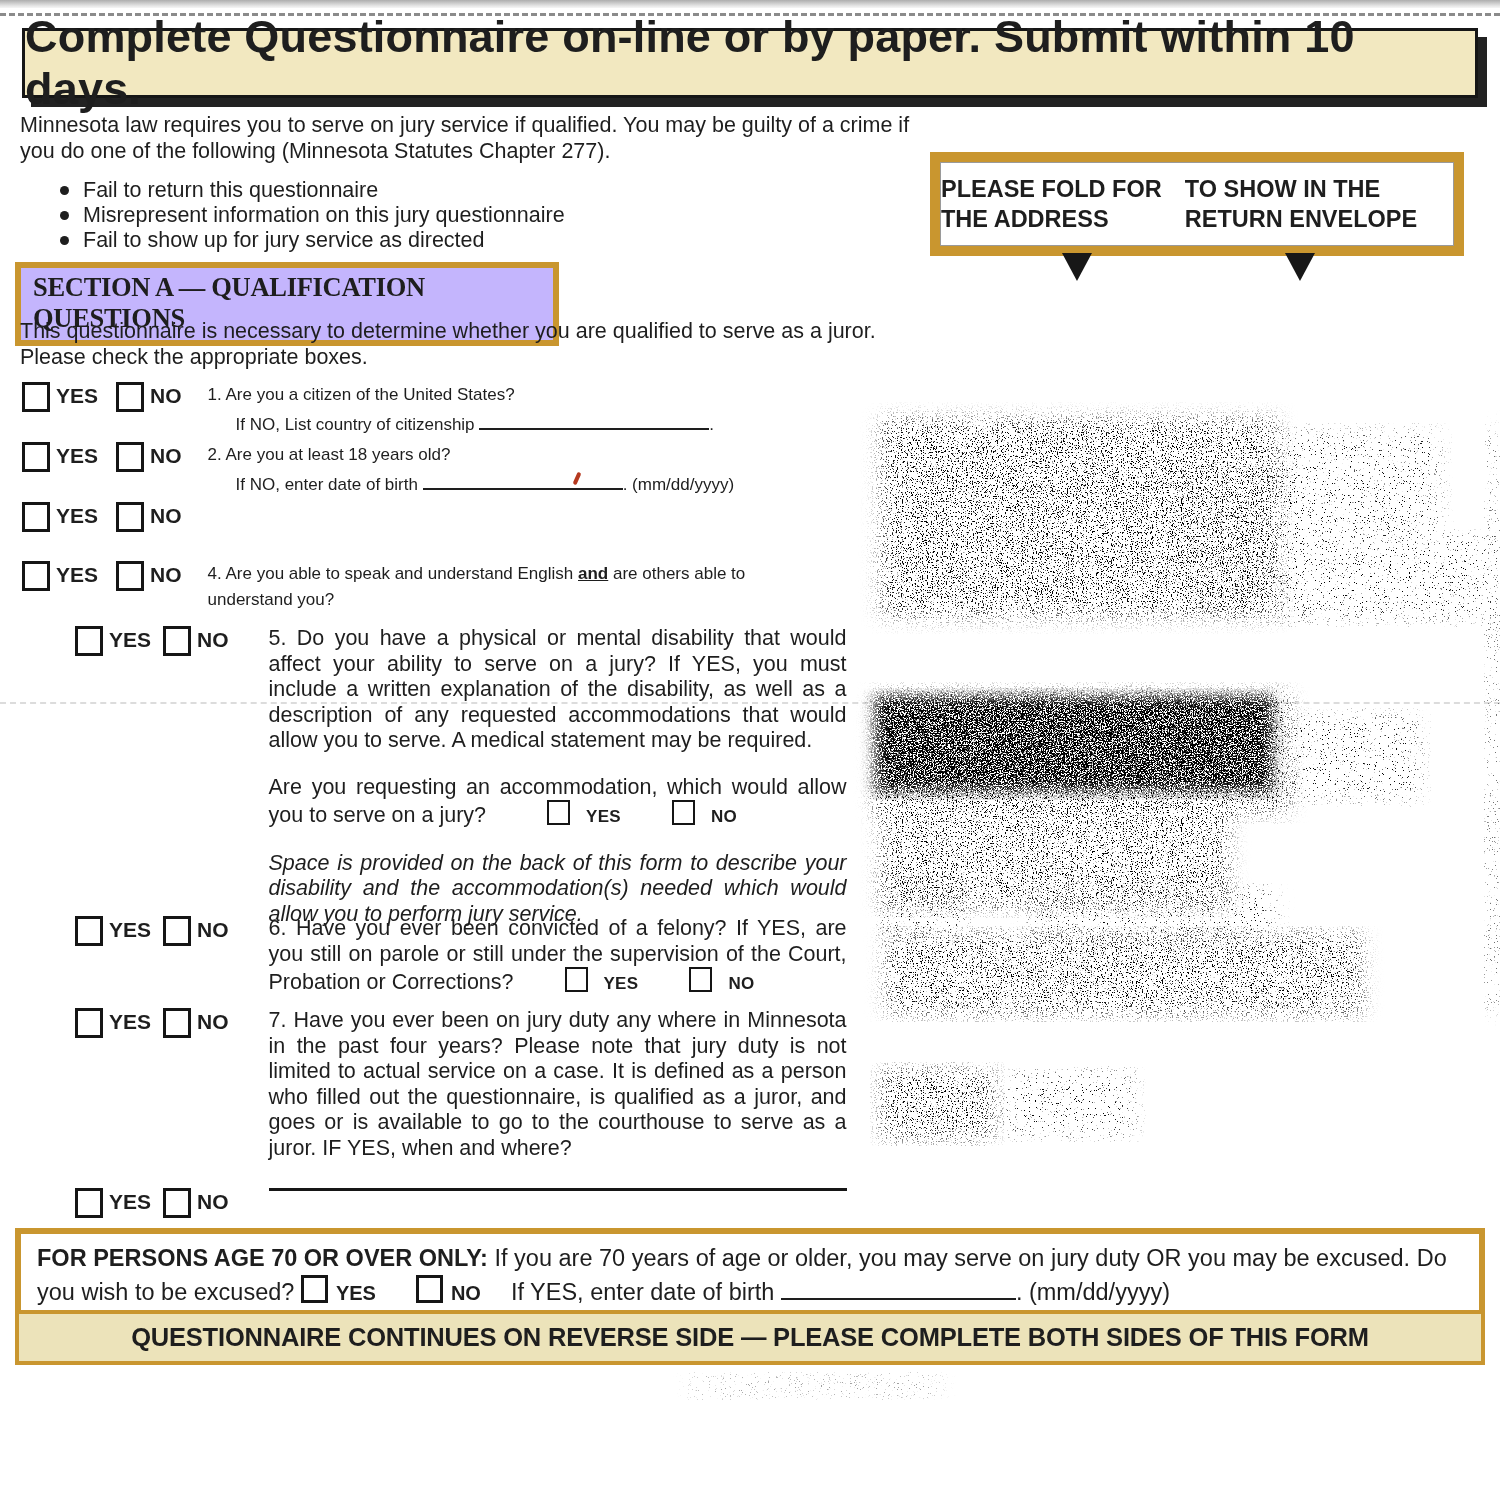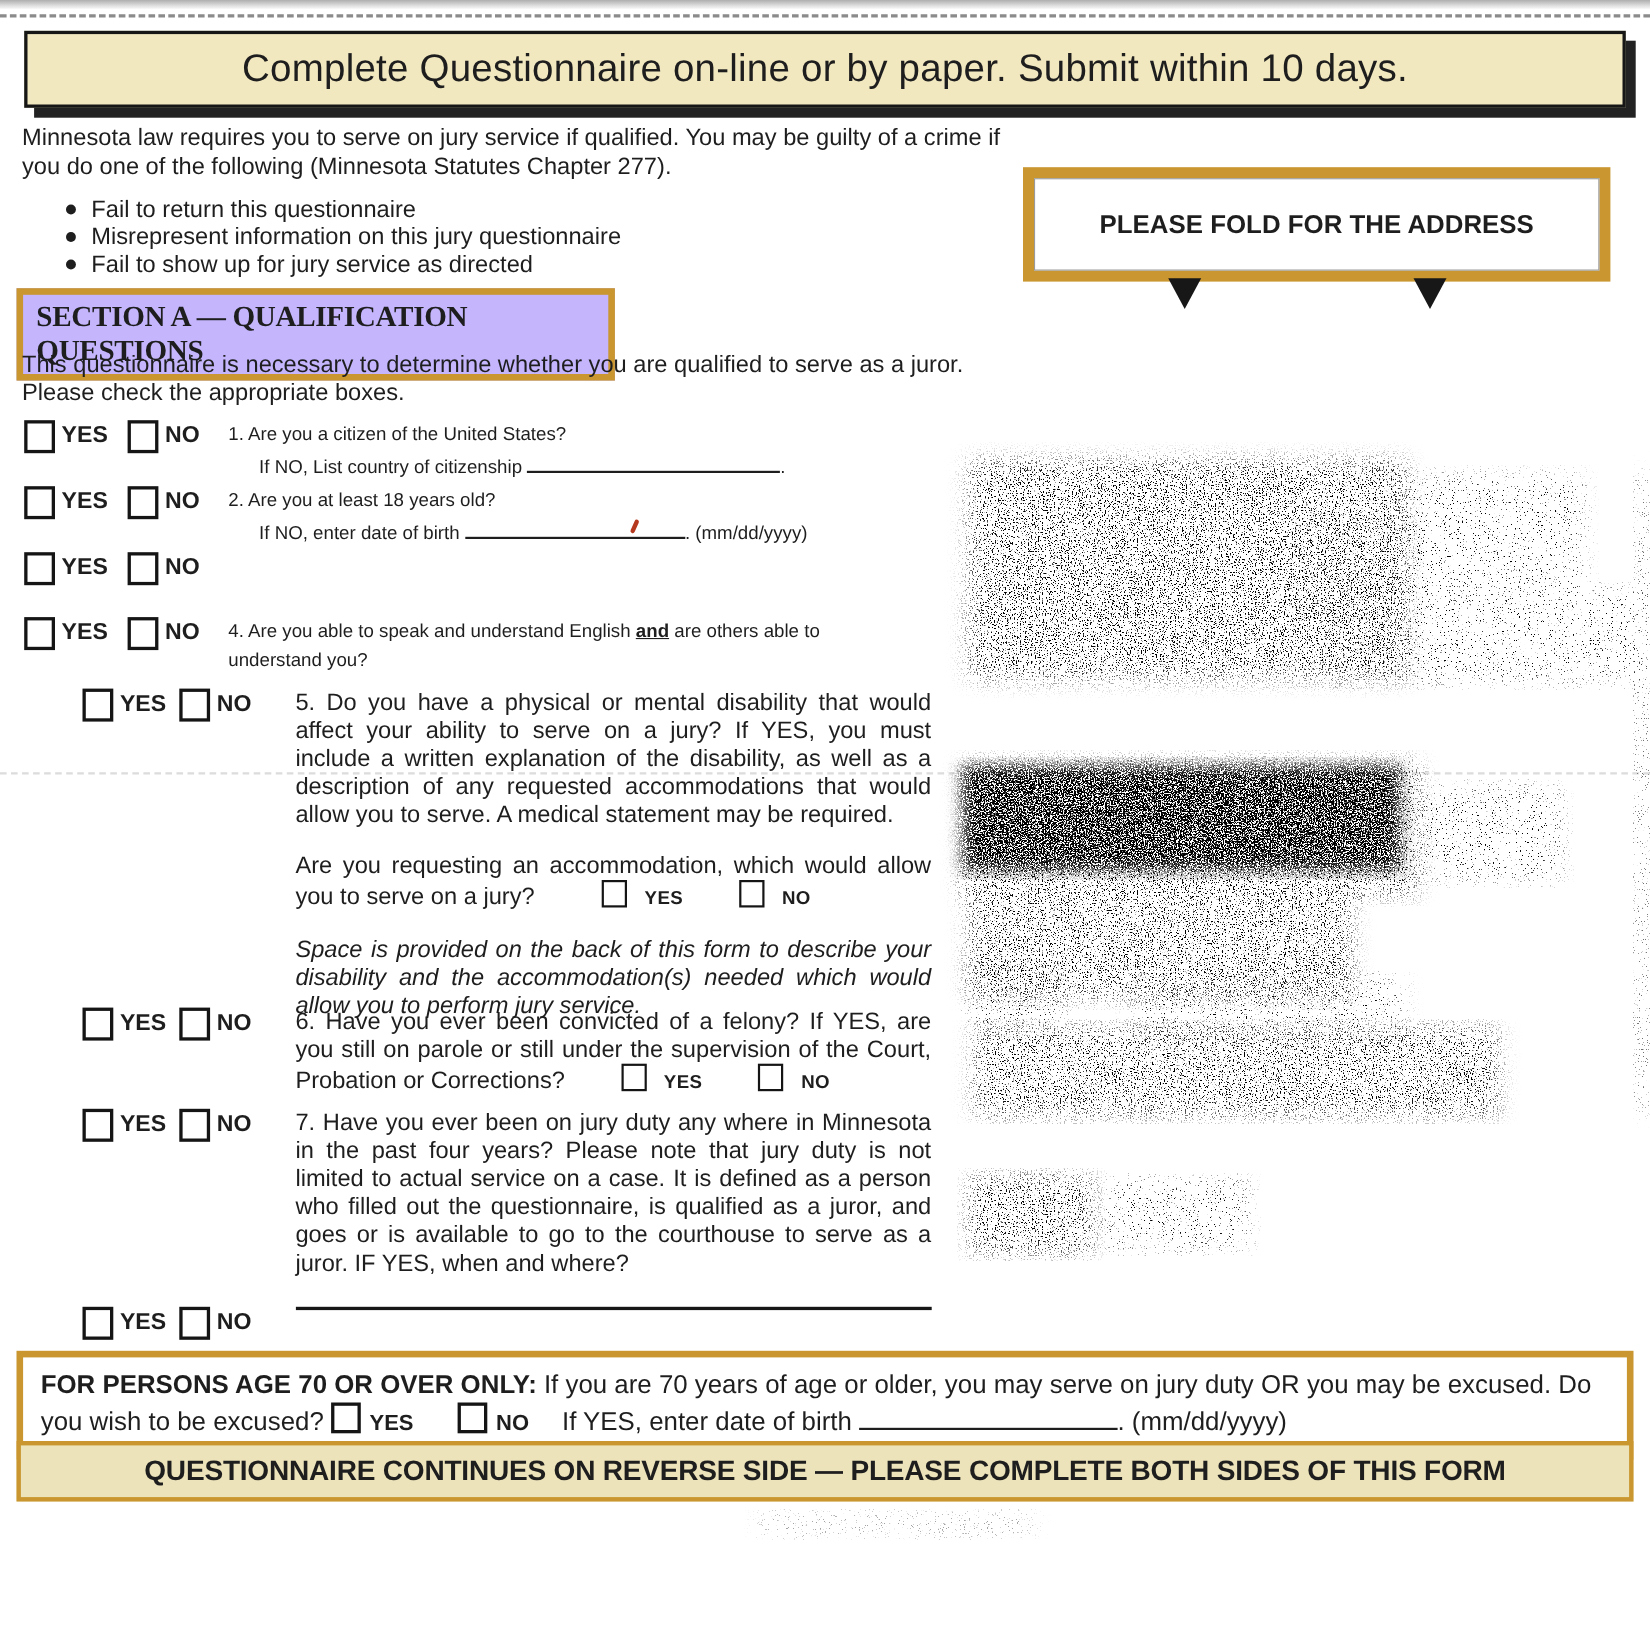--- a/index.html
+++ b/index.html
@@ -11,21 +11,21 @@
   .abs{position:absolute;}
   
   .torn-edge{left:0;top:0;width:1500px;height:8px;
     background:linear-gradient(to bottom,#aeaeae,#e3e3e3 70%,#f6f6f6);}
   .perf-top{left:0;top:13px;width:1500px;height:0;border-top:3px dashed #8b8b8b;}
   .perf-mid{left:0;top:702px;width:1500px;height:0;border-top:2px dashed #dcdcdc;}
   
   .banner{left:22px;top:28px;width:1450px;height:64px;background:var(--cream);
     border:3px solid #161616;box-shadow:9px 9px 0 0 #222222;
     display:flex;align-items:center;justify-content:center;}
-  .banner-text{font-size:35px;font-weight:normal;letter-spacing:0.2px;}
+  .banner-text{font-size:45px;font-weight:bold;letter-spacing:0.2px;}
   
   .intro-para{left:20px;top:112px;width:890px;font-size:21.5px;line-height:26px;}
   .bullet-list{left:60px;top:178px;width:820px;font-size:21.5px;line-height:25px;}
   .bullet-item{display:flex;margin-bottom:0;}
   .bullet-dot{width:9px;height:9px;border-radius:50%;background:#1e1e1e;margin:8px 14px 0 0;flex:none;}
   
   .fold-box{left:930px;top:152px;width:534px;height:104px;box-sizing:border-box;
     border:10px solid var(--gold);background:#fff;}
   .fold-inner{width:100%;height:100%;box-sizing:border-box;border:1px solid #9a9a9a;
     display:flex;align-items:center;justify-content:center;}
@@ -94,20 +94,21 @@
   </div>
   <div class="bullet-item">
     <span class="bullet-dot"></span>
     <span>Fail to show up for jury service as directed</span>
   </div>
 </div>
 
 <div class="abs fold-box">
   <div class="fold-inner">
     <span class="fold-line">PLEASE FOLD FOR THE ADDRESS</span>
+    <span class="fold-line">TO SHOW IN THE RETURN ENVELOPE</span>
   </div>
 </div>
 <div class="abs arrow-down" style="left:1062px;top:253px;"></div>
 <div class="abs arrow-down" style="left:1285px;top:253px;"></div>
 
 <div class="abs section-box">
   <span class="section-title">SECTION A — QUALIFICATION QUESTIONS</span>
 </div>
 <div class="abs instructions">This questionnaire is necessary to determine whether you are qualified to serve as a juror. Please check the appropriate boxes.</div>
 

